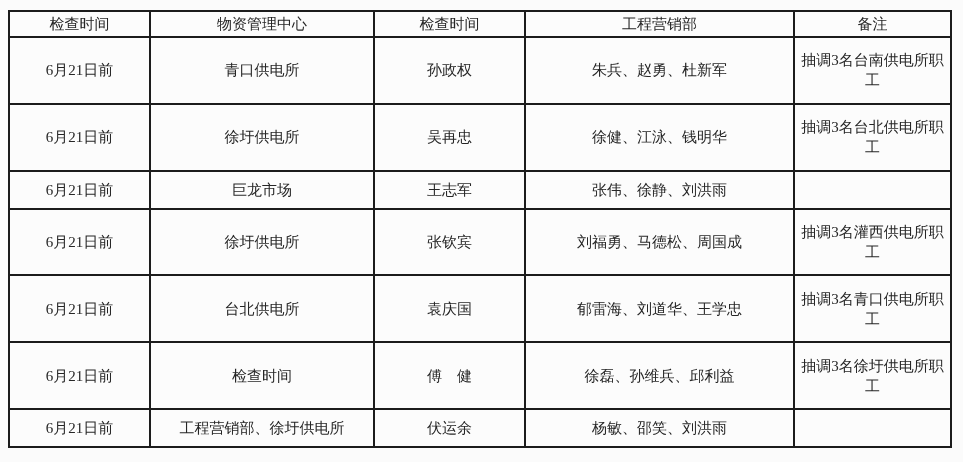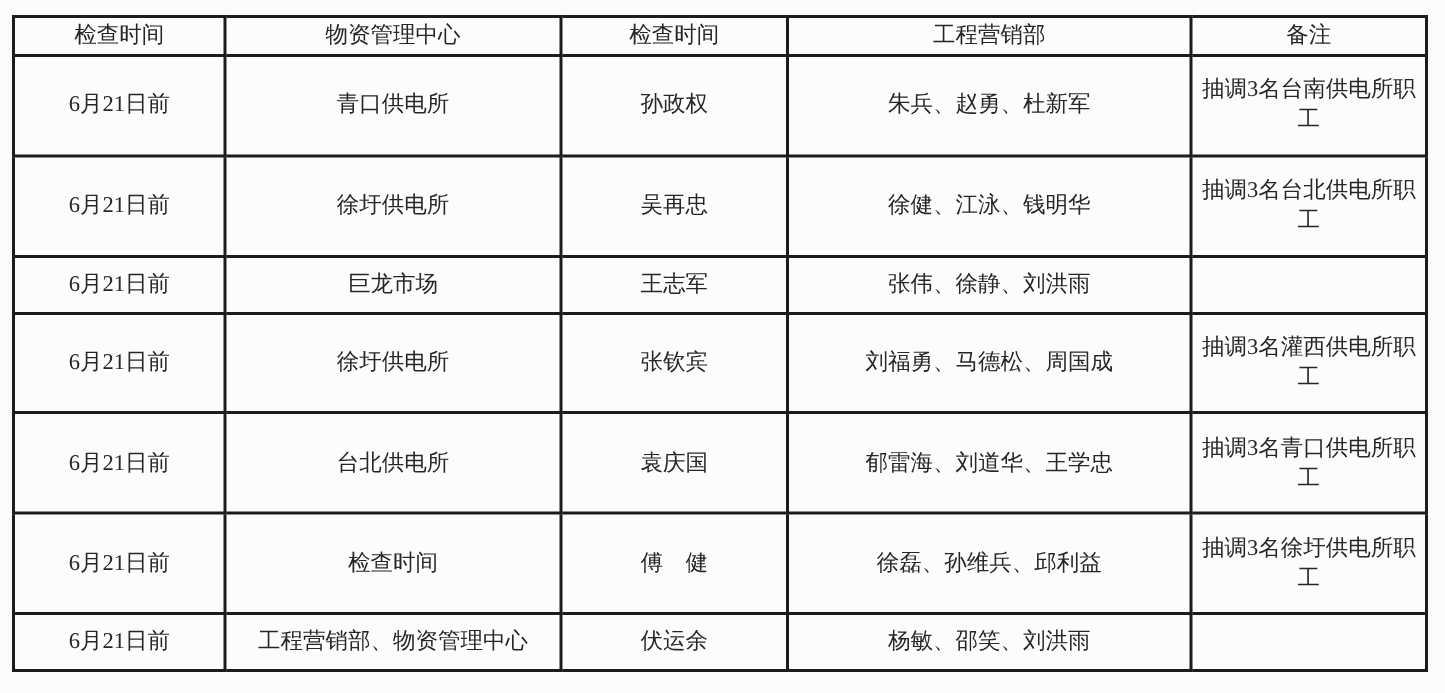--- a/index.html
+++ b/index.html
@@ -100,20 +100,20 @@
       </tr>
       <tr>
         <td>6月21日前</td>
         <td>检查时间</td>
         <td>傅　健</td>
         <td>徐磊、孙维兵、邱利益</td>
         <td>抽调3名徐圩供电所职工</td>
       </tr>
       <tr>
         <td>6月21日前</td>
-        <td>工程营销部、物资管理中心</td>
+        <td>工程营销部、徐圩供电所</td>
         <td>伏运余</td>
         <td>杨敏、邵笑、刘洪雨</td>
         <td></td>
       </tr>
     </tbody>
   </table>
 </div>
 
 </body></html>

